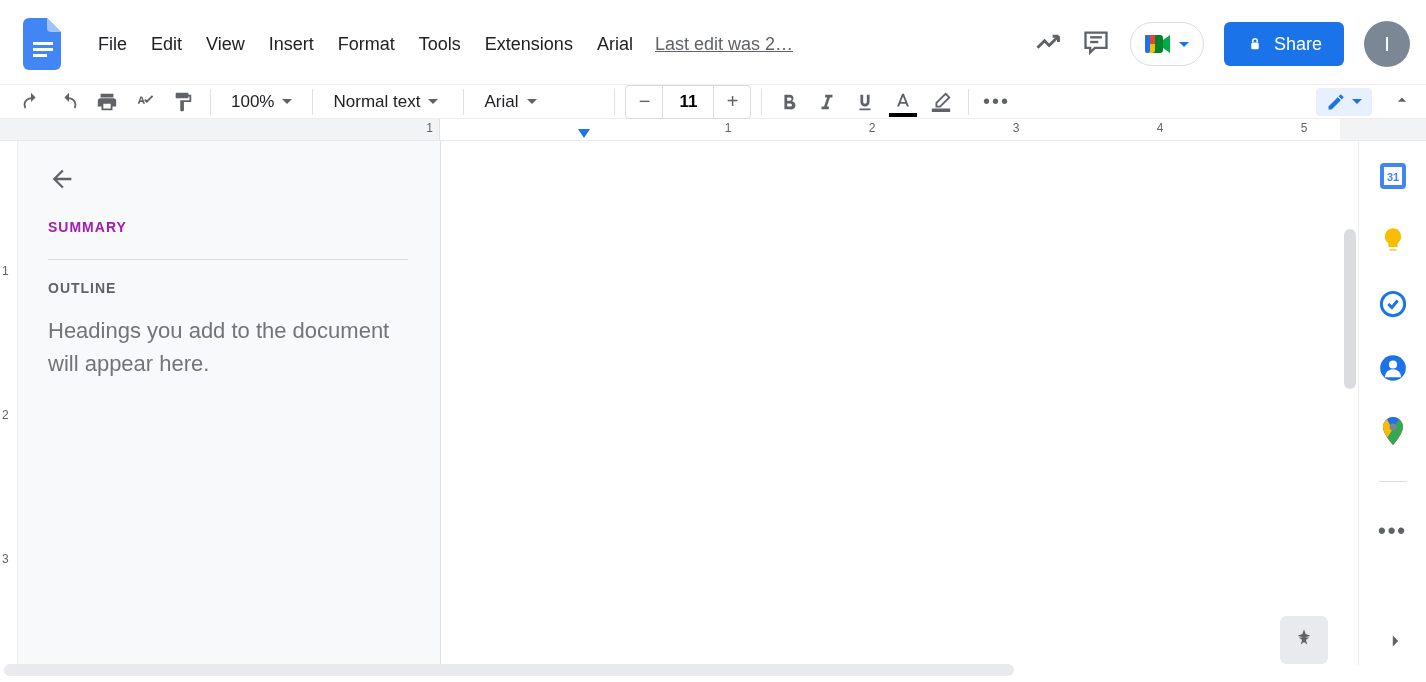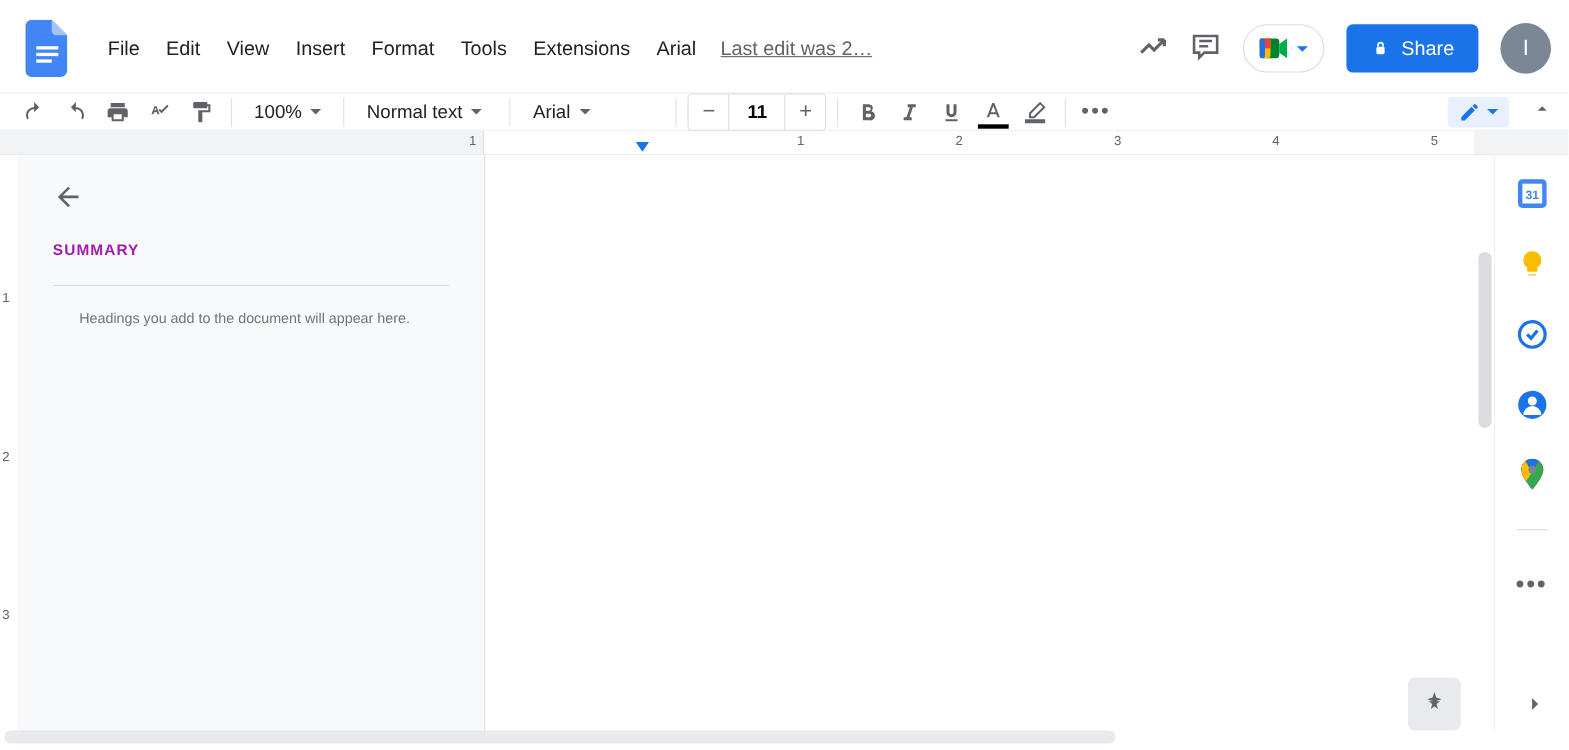--- a/index.html
+++ b/index.html
@@ -52,21 +52,21 @@
   .vruler { width: 18px; background: #fff; border-right: 1px solid #eee; position: relative; }
   .vruler .vnum { position: absolute; left: 2px; font-size: 12px; color: #5f6368; transform: translateY(-50%) rotate(0deg); }
   .outline-panel { width: 422px; background: #f8f9fa; padding: 24px 20px 0 30px; position: relative; }
   .back-arrow { width: 28px; height: 28px; cursor: pointer; margin-bottom: 26px; }
   .back-arrow svg { width: 28px; height: 28px; fill: #5f6368; }
   .section-label { font-size: 14px; letter-spacing: 1px; font-weight: 600; color: #a21caf; margin-bottom: 18px; }
   .summary-input { width: 372px; border: 2px solid #1a73e8; border-radius: 6px; padding: 14px 12px; font-size: 19px; color: #202124; background: #fff; outline: none; }
   .summary-input::placeholder { color: #888; }
   .panel-divider { height: 1px; background: #dadce0; margin: 24px 0 20px 0; width: 360px; }
   .outline-label { font-size: 14px; letter-spacing: 1px; font-weight: 600; color: #5f6368; margin-bottom: 18px; }
-  .outline-empty { font-size: 13px; color: #70757a; line-height: 1.5; max-width: 350px; margin-left: 24px; }
+  .outline-empty { font-size: 22px; color: #70757a; line-height: 1.5; max-width: 350px; }
   .page-canvas { flex: 1; background: #fff; border-left: 1px solid #e0e0e0; position: relative; }
   .doc-scrollbar { position: absolute; right: 2px; top: 88px; width: 12px; height: 160px; background: #dadce0; border-radius: 6px; }
 
   
   .side-panel { width: 68px; border-left: 1px solid #eee; display: flex; flex-direction: column; align-items: center; padding-top: 20px; gap: 34px; }
   .side-app { width: 30px; height: 30px; cursor: pointer; display: flex; align-items: center; justify-content: center; }
   .side-sep { width: 28px; height: 1px; background: #dadce0; }
   .side-more { letter-spacing: 2px; color: #5f6368; font-size: 18px; font-weight: bold; }
   .side-expand { position: absolute; right: 18px; bottom: 24px; cursor: pointer; }
   .side-expand svg { width: 26px; height: 26px; fill: #5f6368; }
@@ -255,20 +255,21 @@
   </div>
 
   <div class="outline-panel">
     <div class="back-arrow">
       <svg viewBox="0 0 24 24">
           <path d="M20 11H7.8l5.6-5.6L12 4l-8 8 8 8 1.4-1.4L7.8 13H20z"></path>
         </svg>
     </div>
     <div class="section-label">SUMMARY</div>
     <div class="panel-divider"></div>
+    <div class="outline-label">OUTLINE</div>
     <div class="outline-empty">Headings you add to the document will appear here.</div>
   </div>
 
   <div class="page-canvas">
     <div class="doc-scrollbar"></div>
   </div>
 
   <div class="side-panel">
     <div class="side-app">
       <svg width="30" height="30" viewBox="0 0 30 30">

